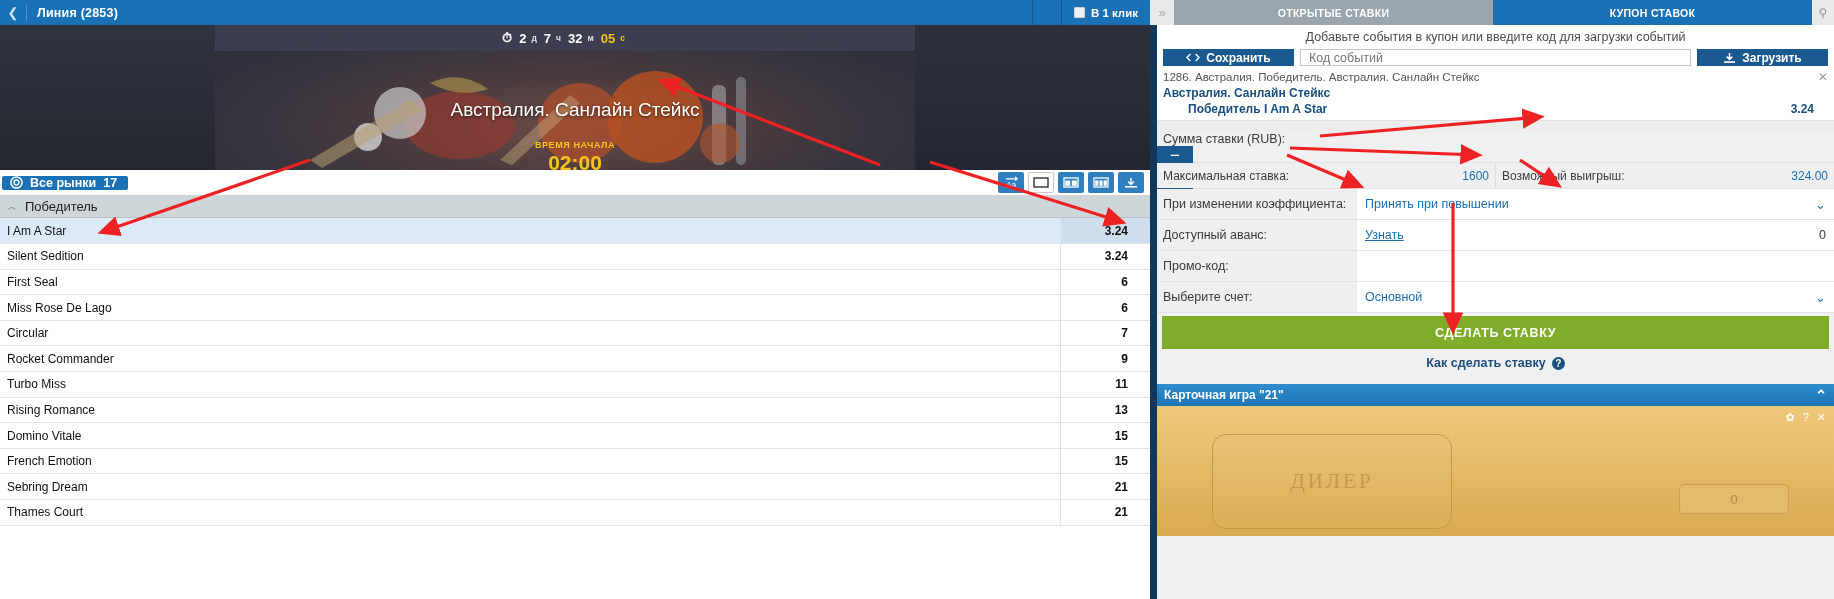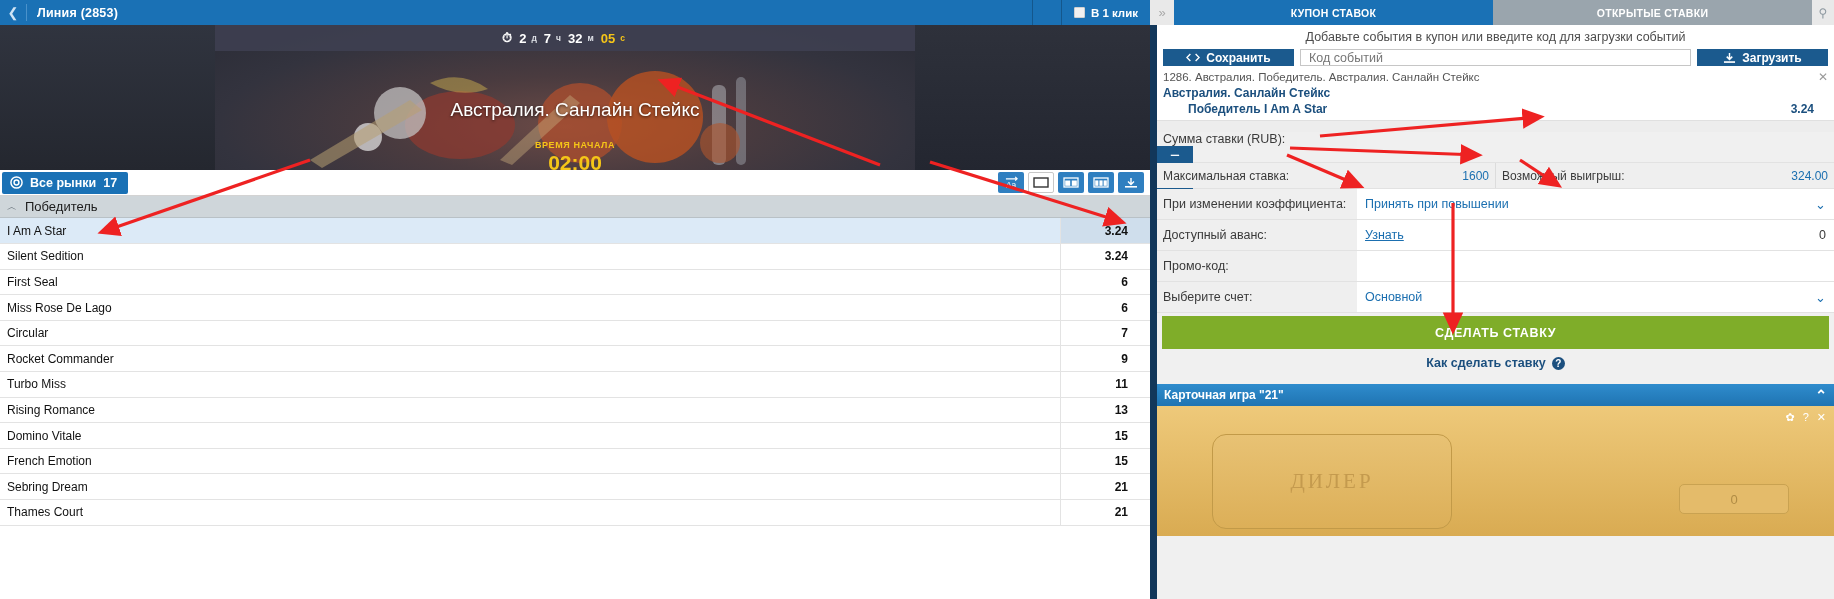--- a/index.html
+++ b/index.html
@@ -51,21 +51,21 @@
     text-shadow:0 1px 3px rgba(0,0,0,.7);}
   .banner .startlabel { position:absolute; top:115px; left:0; width:1150px;
     text-align:center; color:#f5c518; font-size:9px; font-weight:bold;
     letter-spacing:.6px; z-index:3; }
   .banner .starttime { position:absolute; top:126px; left:0; width:1150px;
     text-align:center; color:#f5c518; font-size:21px; font-weight:bold; z-index:3;}
 
   
   .marketsbar { height:26px; background:#fff; border-bottom:1px solid #d3d3d3;
     display:flex; align-items:center; position:relative; }
-  .allmarkets { display:flex; align-items:center; gap:7px; height:22px;
+  .allmarkets { display:flex; align-items:center; gap:7px; height:14px;
     background:#1a71b5; color:#fff; padding:0 11px 0 8px; margin-left:2px;
     border-radius:2px; cursor:pointer; font-size:12.5px; font-weight:bold;}
   .allmarkets .cnt { font-size:12.5px; }
   .viewicons { position:absolute; right:6px; top:2px; display:flex; gap:4px; }
   .vbtn { width:26px; height:21px; background:#2f7fc0; border-radius:2px;
     display:flex; align-items:center; justify-content:center; cursor:pointer; }
   .vbtn.white { background:#fff; border:1px solid #c8c8c8; }
 
   
   .groupline { height:22px; background:#cfd6da; display:flex; align-items:center;
@@ -338,22 +338,22 @@
           <td class="od">21</td>
         </tr>
       </tbody>
     </table>
   </div>
 
   <div class="right">
 
     <div class="rtabs">
       <div class="collapse">»</div>
+      <div class="rtab inactive">ОТКРЫТЫЕ СТАВКИ</div>
       <div class="rtab active">КУПОН СТАВОК</div>
-      <div class="rtab inactive">ОТКРЫТЫЕ СТАВКИ</div>
       <div class="pin">⚲</div>
     </div>
 
     <div class="rightborder"></div>
 
     <div class="rightinner">
 
       <div class="hintrow">Добавьте события в купон или введите код для загрузки событий</div>
 
       <div class="coderow">

